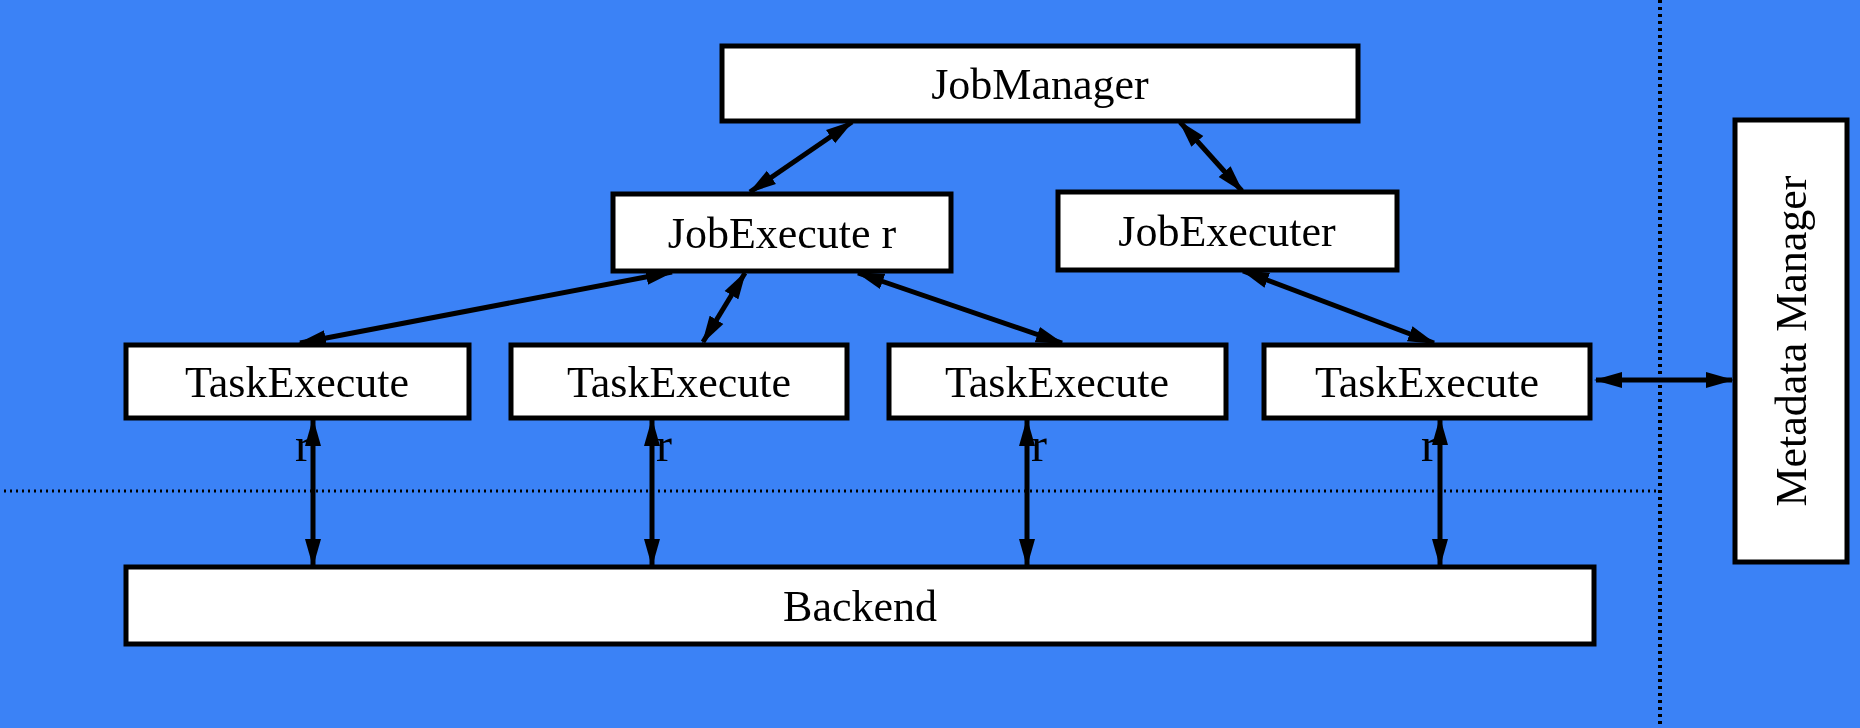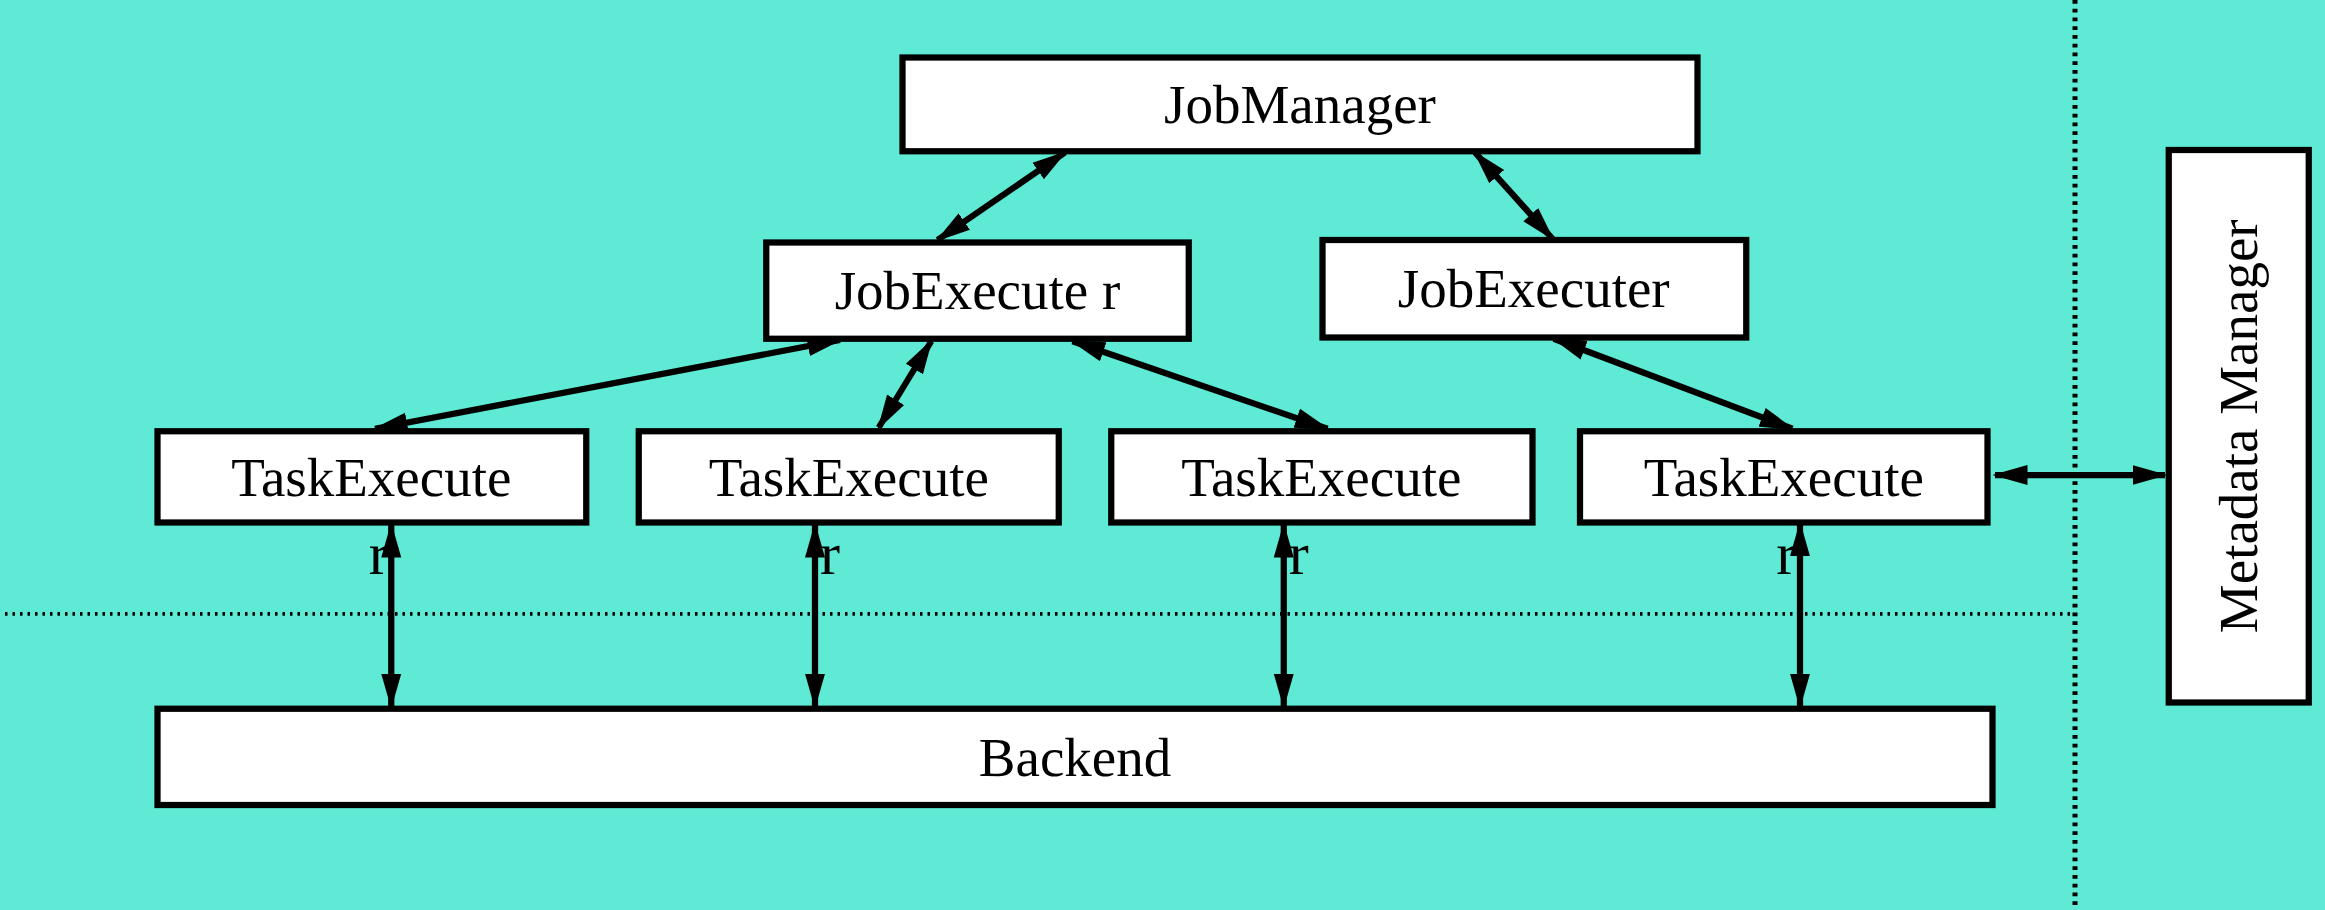--- a/index.html
+++ b/index.html
@@ -4,21 +4,21 @@
 <style>
   html, body {
     margin: 0;
     padding: 0;
     background: #ffffff;
   }
   .stage {
     position: relative;
     width: 1860px;
     height: 728px;
-    background: #5eead4;
+    background: #3b82f6;
     overflow: hidden;
   }
   svg { display: block; }
   .node-box {
     fill: #ffffff;
     stroke: #000000;
     stroke-width: 5;
   }
   .edge {
     stroke: #000000;

